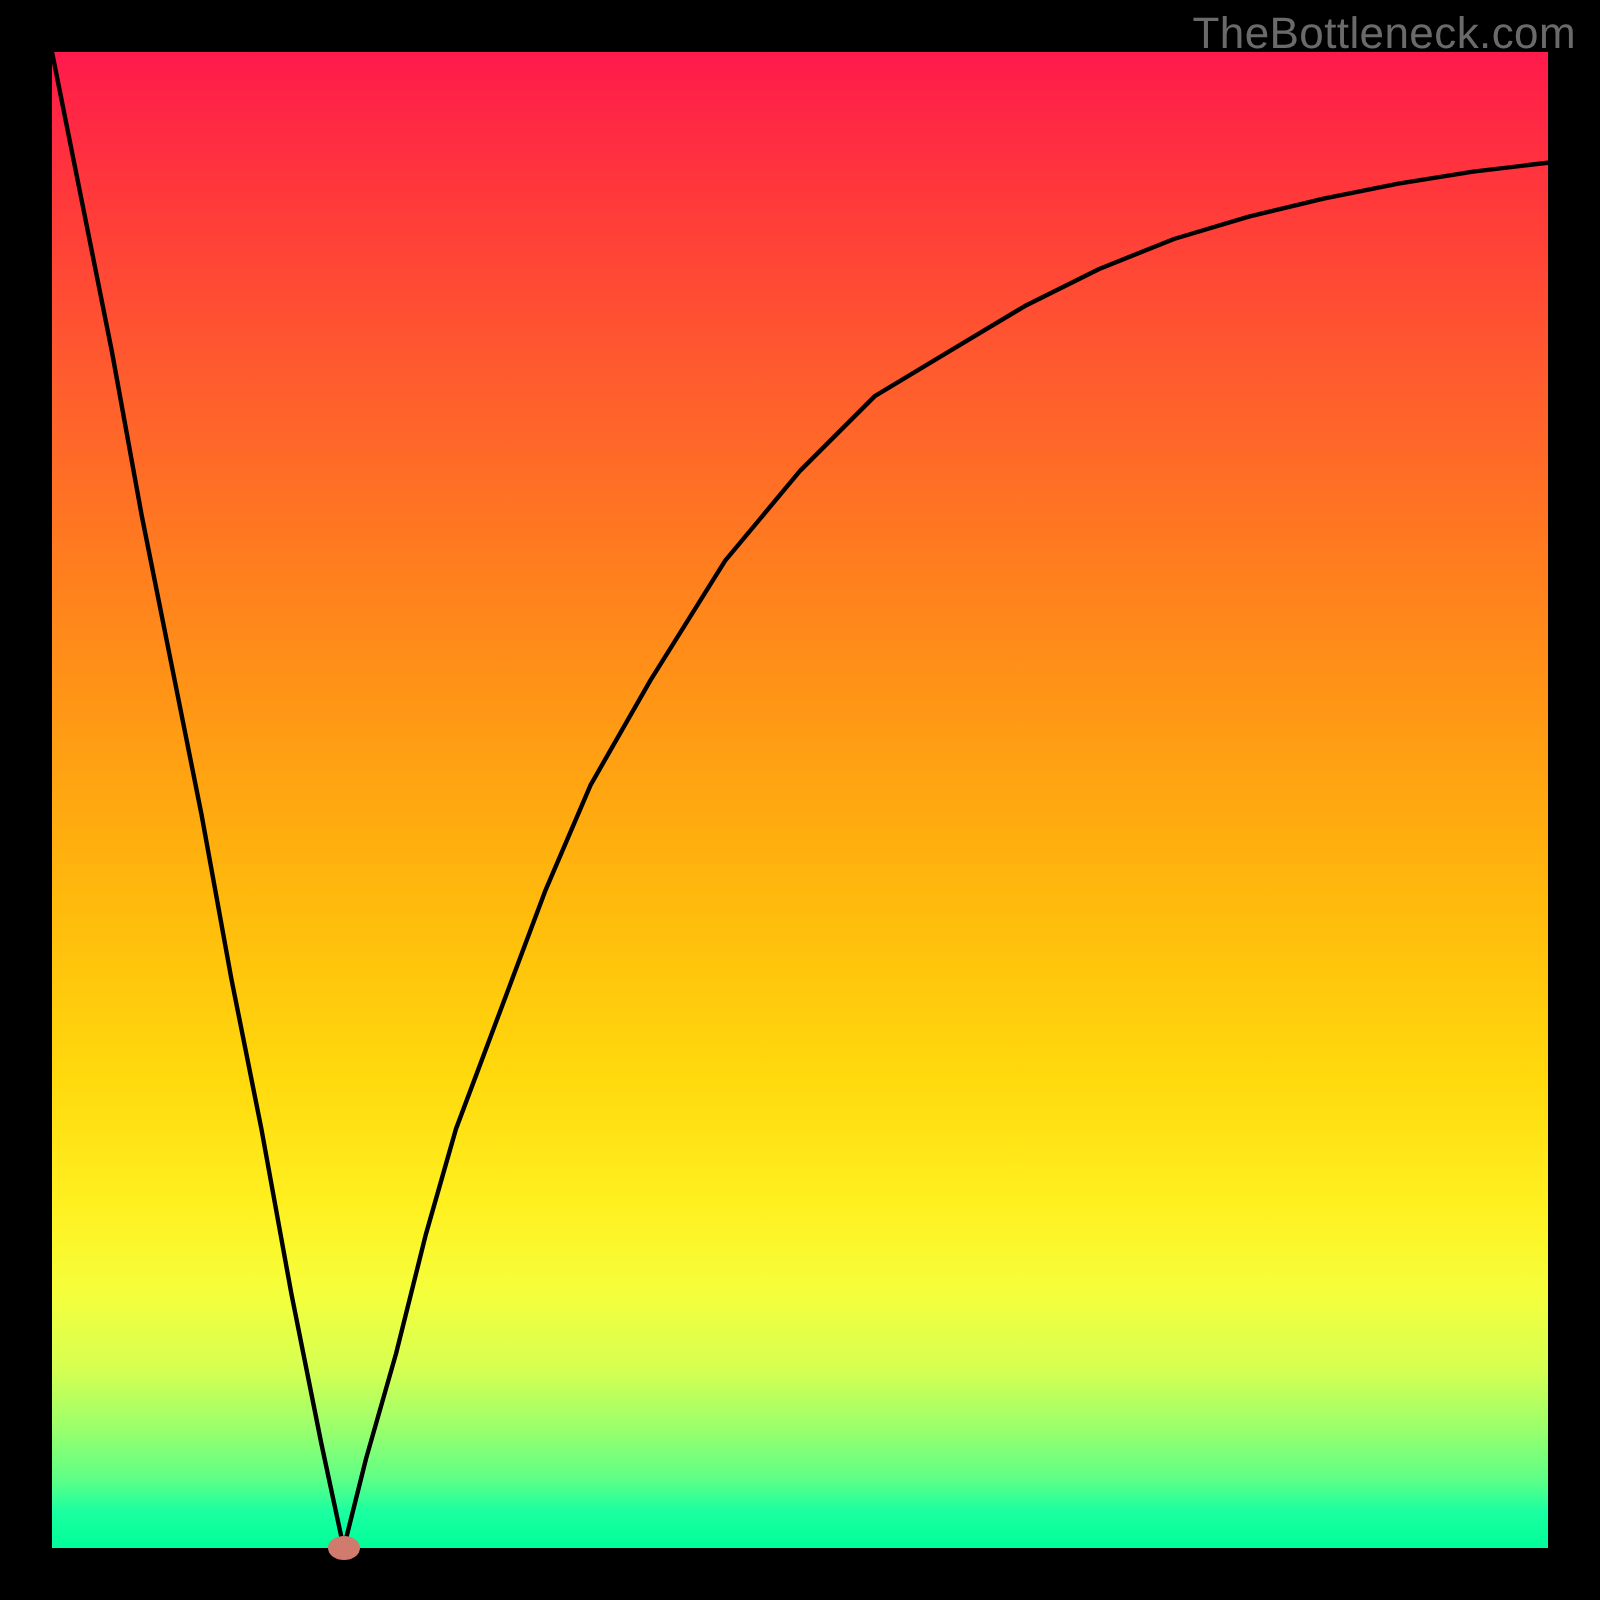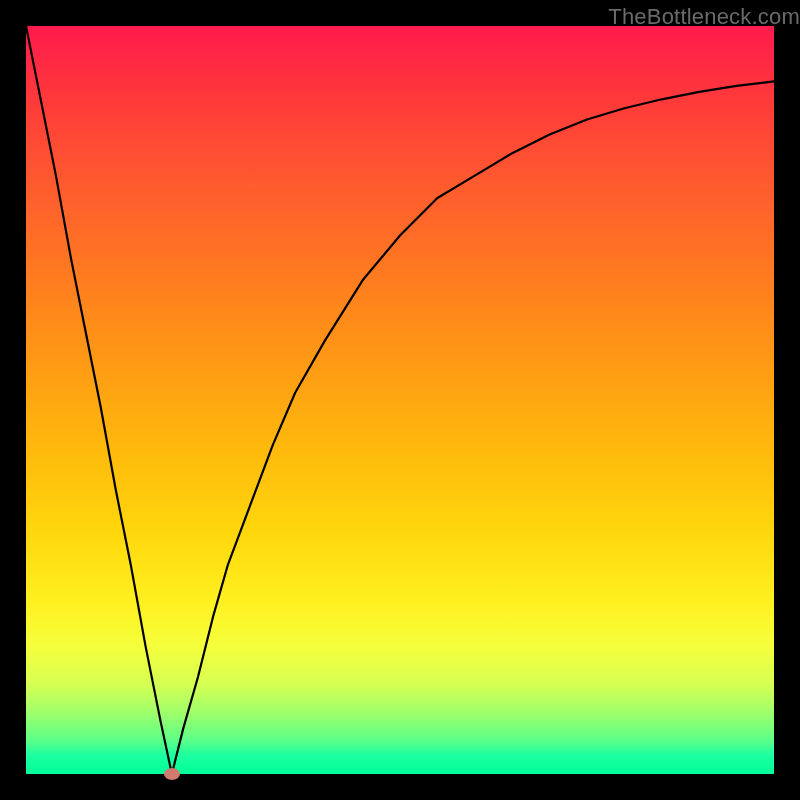--- a/index.html
+++ b/index.html
@@ -36,21 +36,21 @@
       #d6ff52 88%,
       #9bff6c 92%,
       #5cff88 95.5%,
       #1cffa0 97.5%,
       #00ff9a 100%
     );
   }
   .watermark {
     position: absolute;
     top: 4px;
-    right: 0;
+    right: 12px;
     font-family: Arial, Helvetica, sans-serif;
     font-size: 22px;
     color: #6a6a6a;
     letter-spacing: 0.2px;
     user-select: none;
   }
   svg.curve {
     position: absolute;
     left: 0;
     top: 0;

